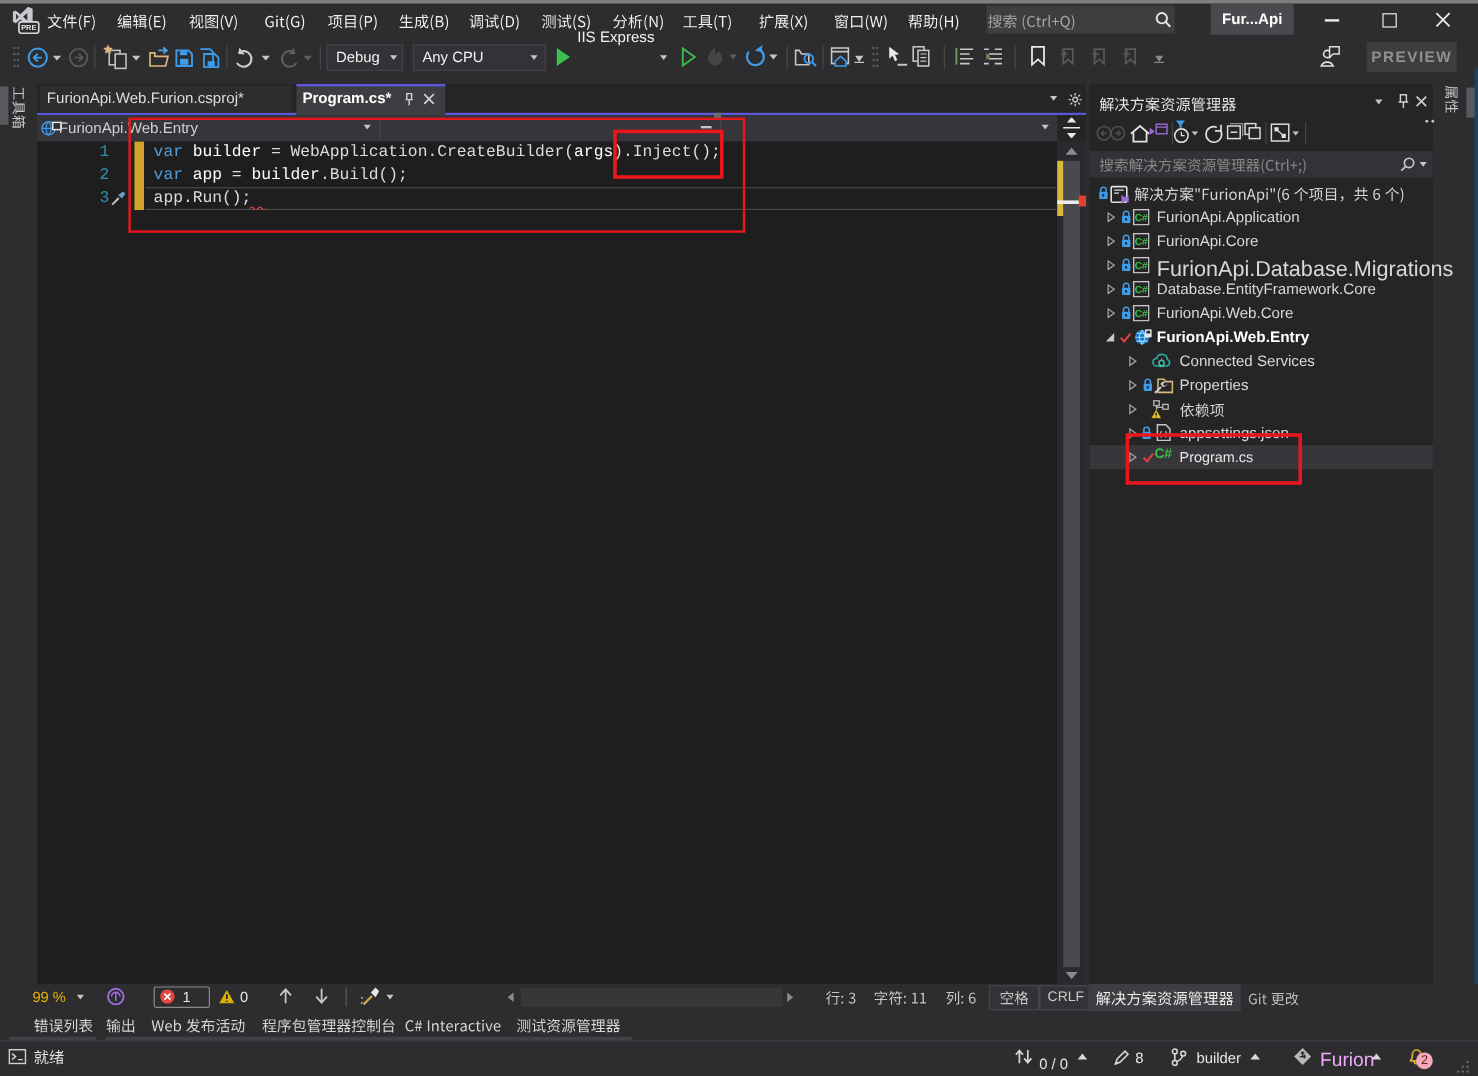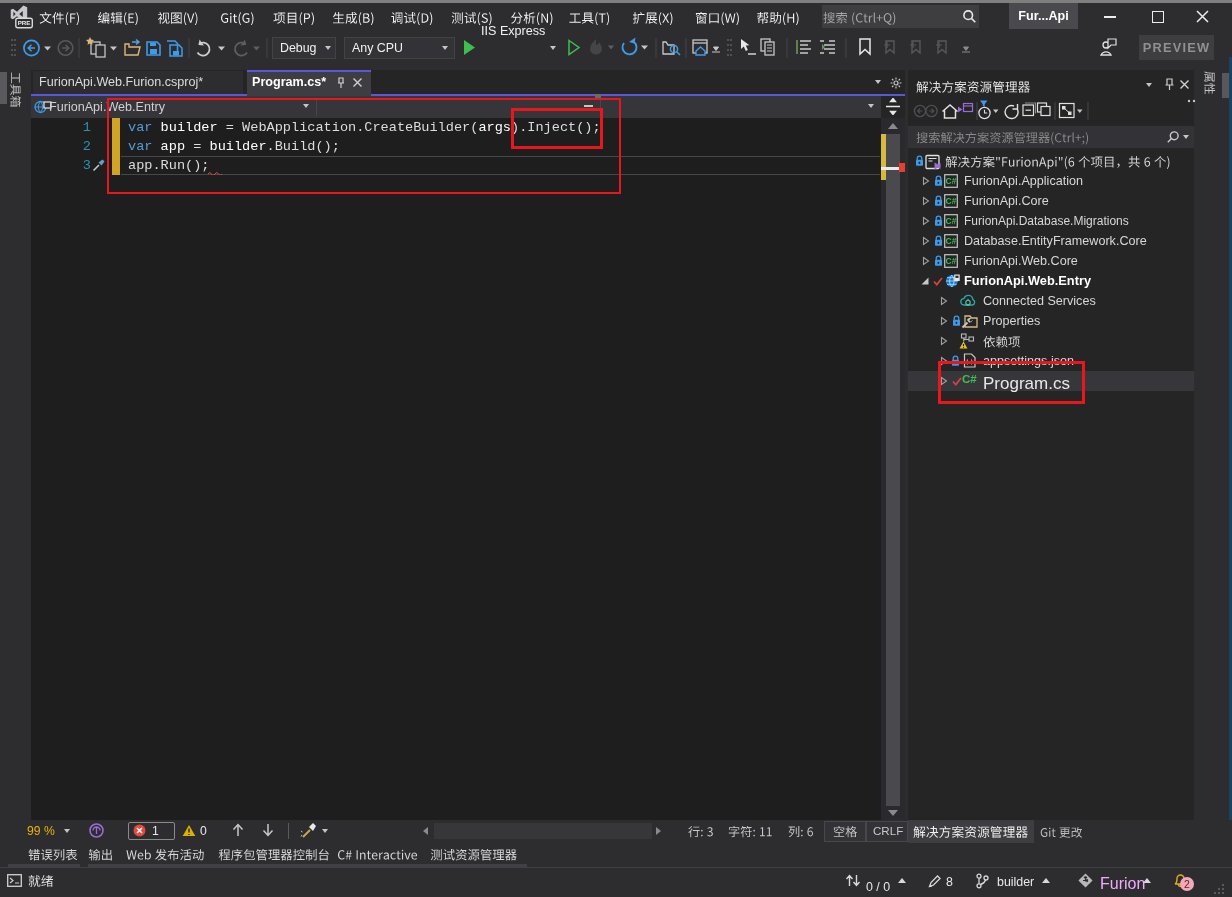--- a/index.html
+++ b/index.html
@@ -290,21 +290,21 @@
   </svg>
 <svg class="a" style="left:933.5px;top:215px" width="9" height="12" viewBox="0 0 9 12">
     <path d="M2.2 5 v-1.6 a2.3 2.3 0 0 1 4.6 0 V5" fill="none" stroke="#3E9BE9" stroke-width="1.3"></path>
     <rect x="1" y="4.8" width="7" height="6" rx="0.8" fill="#3E9BE9"></rect>
     <rect x="3.6" y="6.8" width="1.6" height="2" fill="#1E1E1E"></rect>
   </svg>
 <svg class="a" style="left:944px;top:214px" width="14" height="14" viewBox="0 0 14 14">
     <rect x="0.7" y="0.7" width="12.6" height="12.6" fill="none" stroke="#C5C5C5" stroke-width="1.2"></rect>
     <text x="7" y="10.3" font-size="8.5" font-weight="bold" fill="#3EBE4E" text-anchor="middle" font-family="Liberation Sans">C#</text>
   </svg>
-<div class="a" style="left:964px;top:213.5px;color:#D8D8D8;font-size:12px">FurionApi.Database.Migrations</div>
+<div class="a" style="left:964px;top:213.5px;color:#D8D8D8;font-size:18px">FurionApi.Database.Migrations</div>
 <svg class="a" style="left:921.5px;top:236px" width="8" height="10" viewBox="0 0 8 10">
     <path d="M1.5 1.5 L6.5 5 L1.5 8.5 Z" fill="none" stroke="#A0A0A0" stroke-width="1.1"></path>
   </svg>
 <svg class="a" style="left:933.5px;top:235px" width="9" height="12" viewBox="0 0 9 12">
     <path d="M2.2 5 v-1.6 a2.3 2.3 0 0 1 4.6 0 V5" fill="none" stroke="#3E9BE9" stroke-width="1.3"></path>
     <rect x="1" y="4.8" width="7" height="6" rx="0.8" fill="#3E9BE9"></rect>
     <rect x="3.6" y="6.8" width="1.6" height="2" fill="#1E1E1E"></rect>
   </svg>
 <svg class="a" style="left:944px;top:234px" width="14" height="14" viewBox="0 0 14 14">
     <rect x="0.7" y="0.7" width="12.6" height="12.6" fill="none" stroke="#C5C5C5" stroke-width="1.2"></rect>
@@ -386,21 +386,21 @@
     <path d="M5 6.5 c-1.2 0 -0.3 2 -1.5 2.5 c1.2 0.5 0.3 2.5 1.5 2.5 M8 6.5 c1.2 0 0.3 2 1.5 2.5 c-1.2 0.5 -0.3 2.5 -1.5 2.5" fill="none" stroke="#C8C8C8" stroke-width="1"></path>
   </svg>
 <div class="a" style="left:983px;top:353.5px;color:#D8D8D8;font-size:12.6px">appsettings.json</div>
 <svg class="a" style="left:940px;top:376px" width="8" height="10" viewBox="0 0 8 10">
     <path d="M1.5 1.5 L6.5 5 L1.5 8.5 Z" fill="none" stroke="#A0A0A0" stroke-width="1.1"></path>
   </svg>
 <svg class="a" style="left:952px;top:377px" width="10" height="9" viewBox="0 0 10 9">
     <path d="M1 4.5 L3.8 7.5 L9 1" fill="none" stroke="#D8413C" stroke-width="1.8"></path>
   </svg>
 <div class="a" style="left:962px;top:373px;color:#3EBE4E;font-weight:bold;font-size:11.5px">C#</div>
-<div class="a" style="left:983px;top:373.5px;color:#E8E8E8;font-size:17px">Program.cs</div>
+<div class="a" style="left:983px;top:373.5px;color:#E8E8E8;font-size:12px">Program.cs</div>
 <svg style="position:absolute;left:1217px;top:71px;transform:rotate(90deg);transform-origin:0 0;" width="23.6" height="14.4" viewBox="0 0 23.6 14.4">
     <path fill="#C8C8C8" d="M1.7 2.4H2.5V5.9Q2.5 6.6 2.5 7.5Q2.4 8.4 2.3 9.3Q2.1 10.2 1.9 11.1Q1.6 11.9 1.2 12.7Q1.1 12.6 0.9 12.5Q0.8 12.4 0.6 12.3Q0.5 12.3 0.4 12.2Q0.8 11.5 1.1 10.7Q1.3 9.9 1.5 9.1Q1.6 8.2 1.6 7.4Q1.7 6.6 1.7 5.9ZM2.2 2.4H10.5V4.9H2.2V4.2H9.6V3.1H2.2ZM6.3 5.6H7.1V11.3H6.3ZM4.2 7.3V8.1H9.3V7.3ZM3.4 6.7H10.1V8.7H3.4ZM3 9.4H10.3V10H3.8V12.8H3ZM9.8 9.4H10.6V11.9Q10.6 12.2 10.6 12.4Q10.5 12.5 10.3 12.6Q10.1 12.7 9.7 12.7Q9.3 12.7 8.8 12.7Q8.7 12.6 8.7 12.4Q8.6 12.2 8.5 12.1Q8.9 12.1 9.2 12.1Q9.5 12.1 9.6 12.1Q9.8 12.1 9.8 12.1Q9.8 12 9.8 11.9ZM4.3 11Q5.1 11 6.3 11Q7.5 10.9 8.8 10.9L8.7 11.5Q7.5 11.5 6.4 11.6Q5.2 11.7 4.3 11.7ZM9.4 5.2 9.9 5.7Q9.3 5.8 8.5 5.9Q7.7 6 6.9 6.1Q6 6.1 5.1 6.2Q4.2 6.2 3.4 6.2Q3.4 6.1 3.3 5.9Q3.3 5.7 3.2 5.6Q4 5.6 4.9 5.6Q5.7 5.5 6.6 5.5Q7.4 5.4 8.2 5.3Q8.9 5.2 9.4 5.2ZM7.9 10.4 8.4 10.2Q8.6 10.5 8.8 10.8Q9 11.1 9.2 11.3Q9.4 11.6 9.5 11.8L8.9 12.1Q8.8 11.8 8.6 11.5Q8.5 11.3 8.3 11Q8.1 10.6 7.9 10.4Z M13.8 1.9H14.7V12.7H13.8ZM12.7 4.1 13.4 4.2Q13.4 4.7 13.3 5.3Q13.2 5.9 13.1 6.4Q13 7 12.8 7.4L12.1 7.2Q12.3 6.8 12.4 6.2Q12.5 5.7 12.6 5.2Q12.7 4.6 12.7 4.1ZM14.8 4.1 15.4 3.8Q15.7 4.3 15.9 4.8Q16.2 5.4 16.3 5.8L15.6 6.1Q15.5 5.8 15.4 5.5Q15.3 5.1 15.1 4.8Q15 4.4 14.8 4.1ZM17.2 2.4 18.1 2.6Q17.9 3.4 17.7 4.3Q17.5 5.1 17.2 5.8Q16.9 6.5 16.6 7.1Q16.5 7 16.3 6.9Q16.2 6.9 16 6.8Q15.9 6.7 15.8 6.7Q16.1 6.1 16.4 5.5Q16.7 4.8 16.9 4Q17.1 3.2 17.2 2.4ZM17.2 4.4H22.7V5.2H16.9ZM19.1 1.9H20V12H19.1ZM16.6 7.7H22.5V8.5H16.6ZM15.7 11.5H23V12.3H15.7Z"></path>
   </svg>
 <div class="a" style="left:1222px;top:72.5px;width:7.5px;height:25px;background:#58585C"></div>
 <div class="a" style="left:1229px;top:57px;width:3px;height:773px;background:#1A4265"></div>
 <div class="a" style="left:0;top:820px;width:908px;height:23px;background:#2D2D30"></div>
 <div class="a" style="left:27px;top:824px;color:#eab308;font-size:12.2px">99 %</div>
 <div class="car" style="left:64px;top:829px"></div>
 <svg class="a" style="left:88px;top:822px" width="17" height="17" viewBox="0 0 17 17">
     <circle cx="8.5" cy="8.5" r="6.5" fill="none" stroke="#9B6BD6" stroke-width="1.6"></circle>

